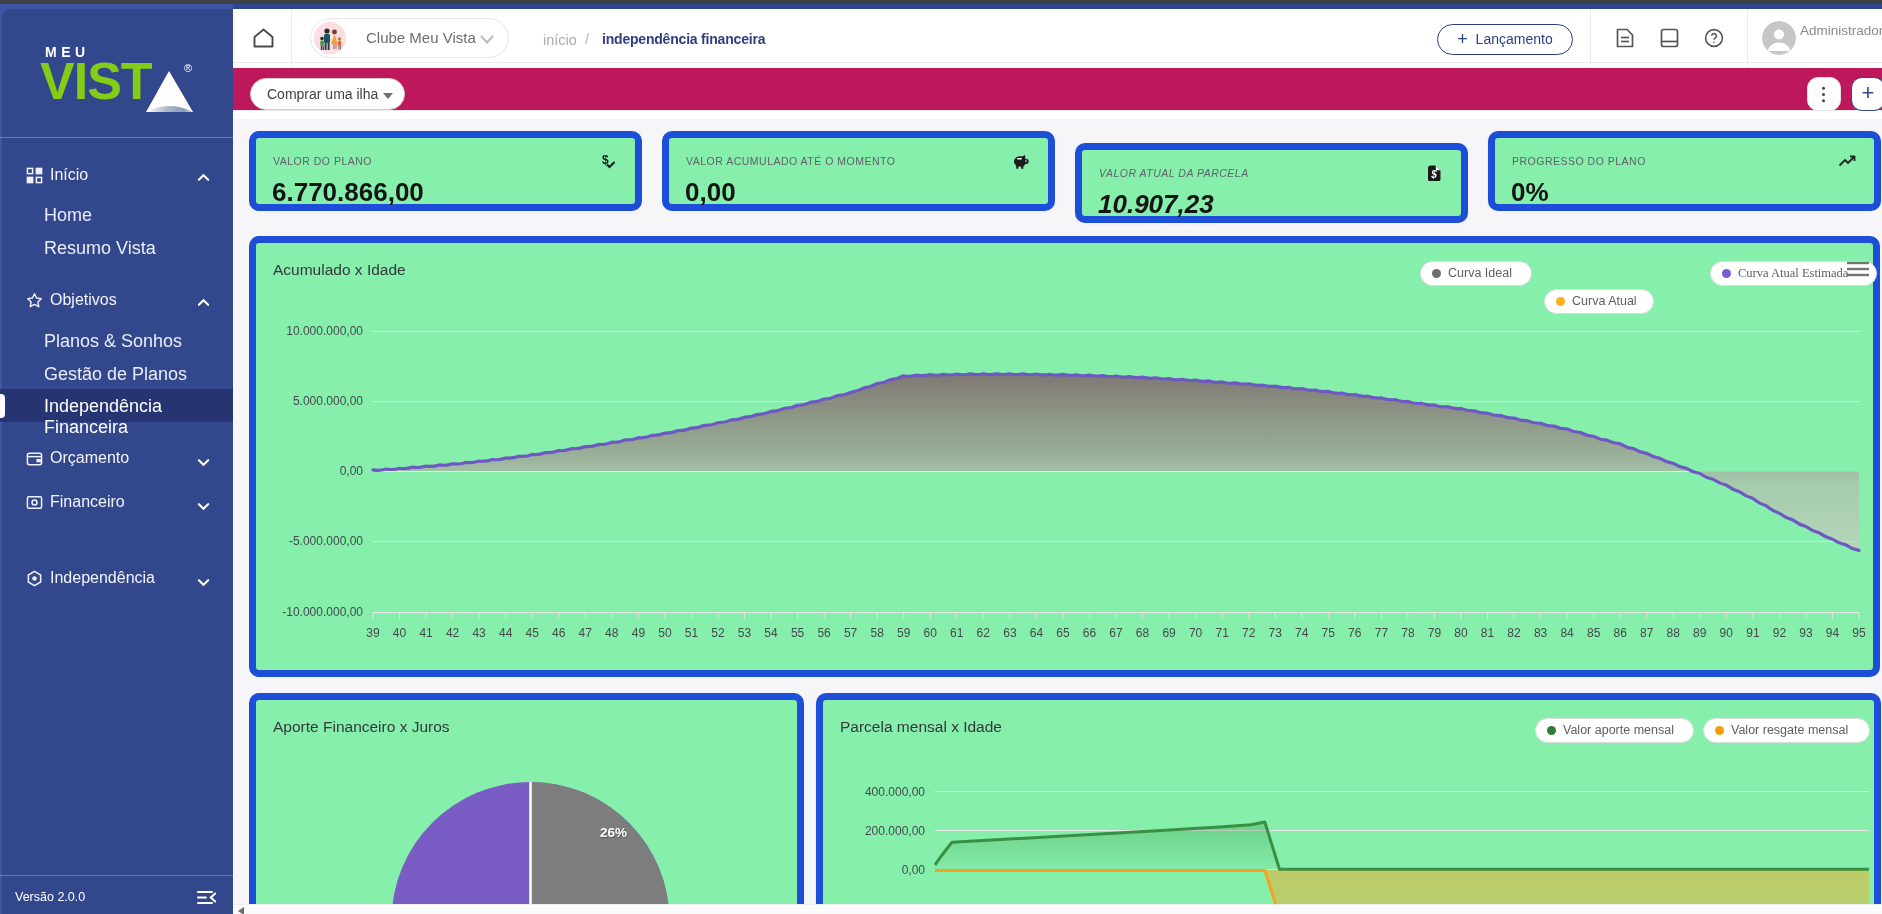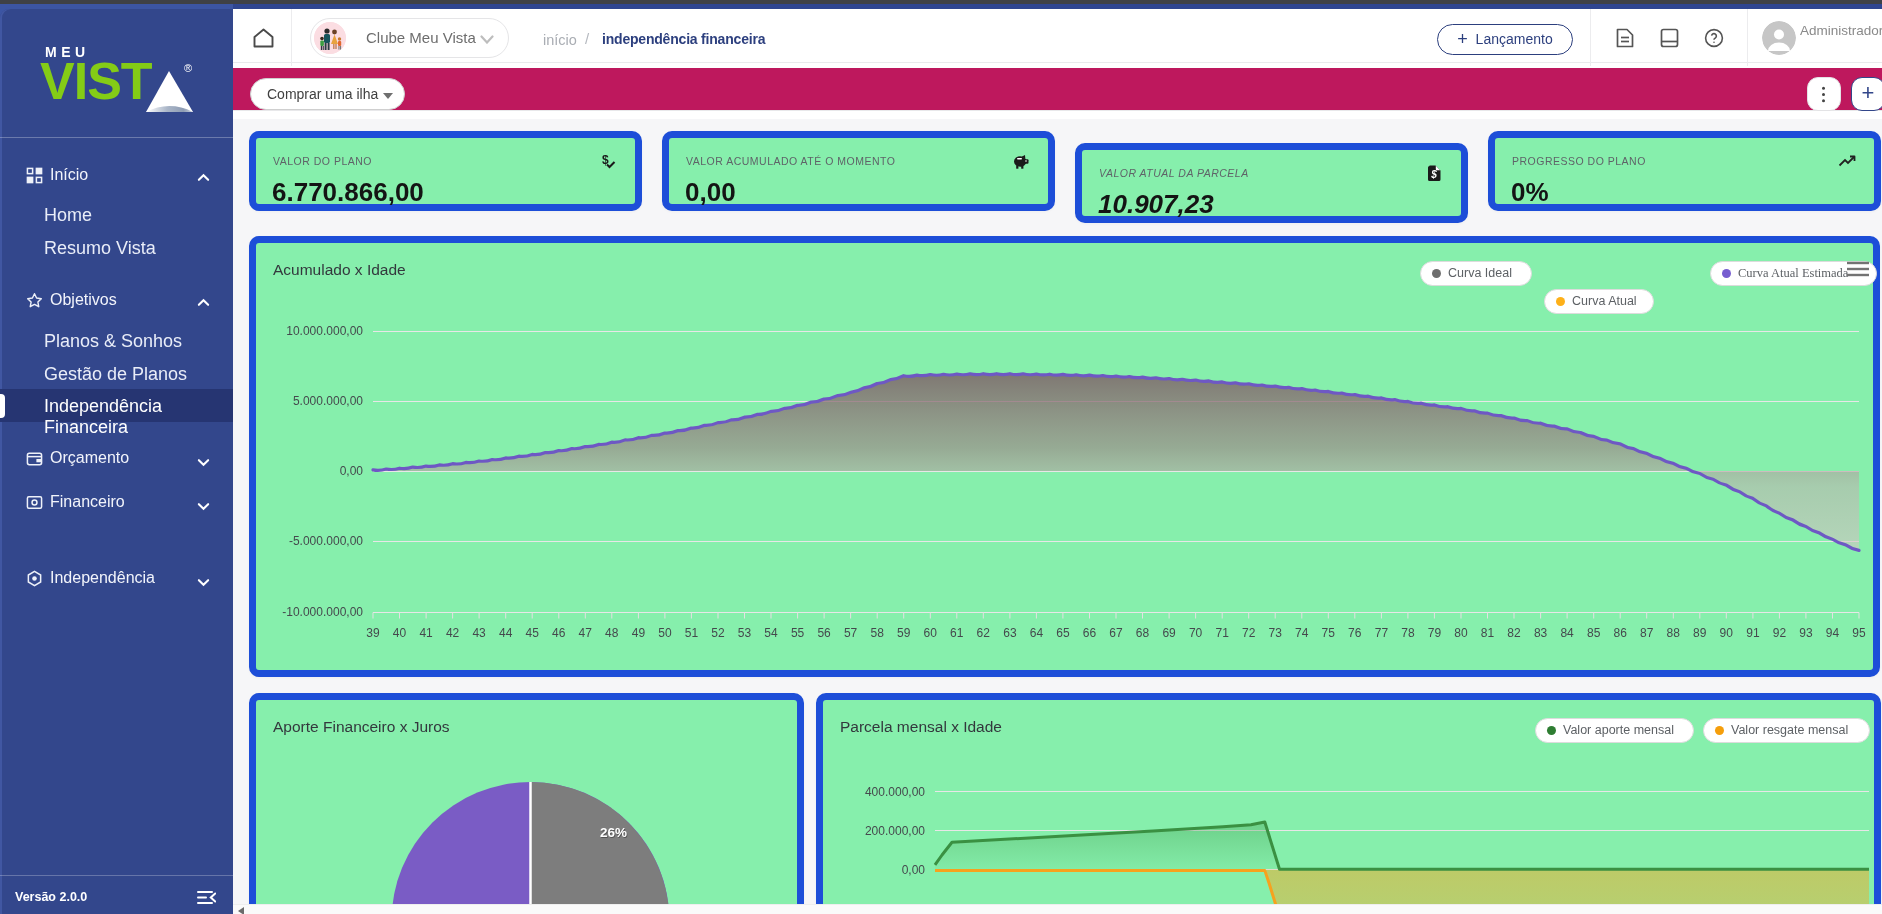--- a/index.html
+++ b/index.html
@@ -16,21 +16,21 @@
   #logo-vista { position:absolute; left:40px; top:42px; font-size:52px; font-weight:bold; letter-spacing:-1px; color:#84cc16; }
   #logo-reg { position:absolute; left:184px; top:53px; font-size:11px; color:#fff; }
   #logo-div { position:absolute; left:0; top:128px; width:233px; height:1px; background:rgba(255,255,255,.28); }
   .mhead { position:absolute; left:0; width:233px; height:24px; font-size:16px; color:#f2f4fb; }
   .mhead .txt { position:absolute; left:50px; top:3px; }
   .msub { position:absolute; left:44px; font-size:18px; color:#e9edf8; }
   .chev { position:absolute; left:197px; width:13px; height:13px; }
   .micon { position:absolute; left:26px; top:4px; width:17px; height:17px; }
   #active { left:0; top:380px; width:233px; height:33px; background:#263572; }
   #active-tab { left:0; top:385px; width:5px; height:24px; background:#fff; border-radius:0 4px 4px 0; }
-  #versao { left:15px; top:881px; font-size:12.5px; font-weight:bold; color:#fff; }
+  #versao { left:15px; top:881px; font-size:12.5px; font-weight:normal; color:#fff; }
   #side-div2 { left:0; top:866px; width:233px; height:1px; background:rgba(255,255,255,.25); }
   
   #hrow1 { left:233px; top:9px; width:1649px; height:54px; background:#fff; border-bottom:1px solid #e9eaec; }
   #hrow2 { left:233px; top:68px; width:1649px; height:43px; background:#be185d; border-bottom:1px solid #e8e8ea; }
   .vsep { position:absolute; height:57px; width:1px; background:#ececee; }
   #clube-pill { position:absolute; left:77px; top:9px; width:199px; height:40px; border:1px solid #e5e5e7; border-radius:20px; background:#fff; }
   #clube-pill .av { position:absolute; left:3px; top:3px; width:32px; height:32px; border-radius:50%; background:#fbdde2; overflow:hidden; }
   #clube-pill .nm { position:absolute; left:55px; top:10px; font-size:15px; color:#6d6d6d; }
   #bc1 { left:310px; top:23px; font-size:14.5px; color:#a9adb3; }
   #bc-sep { left:352px; top:21px; font-size:15px; color:#b5b9bf; }

